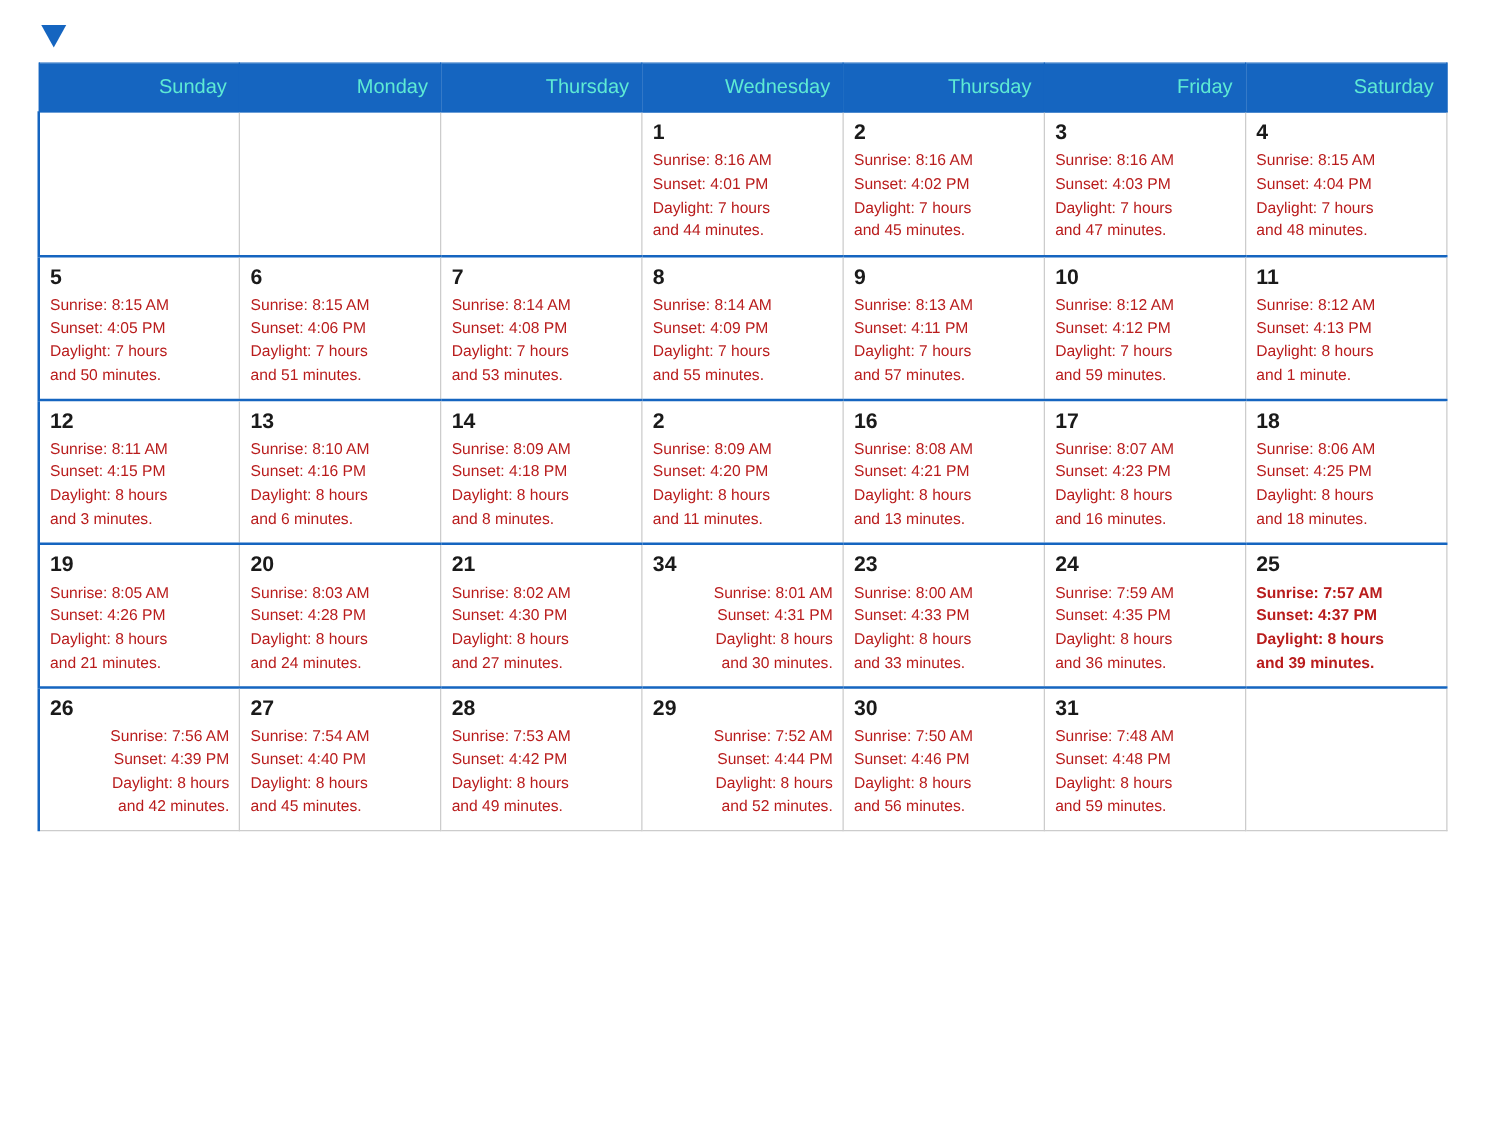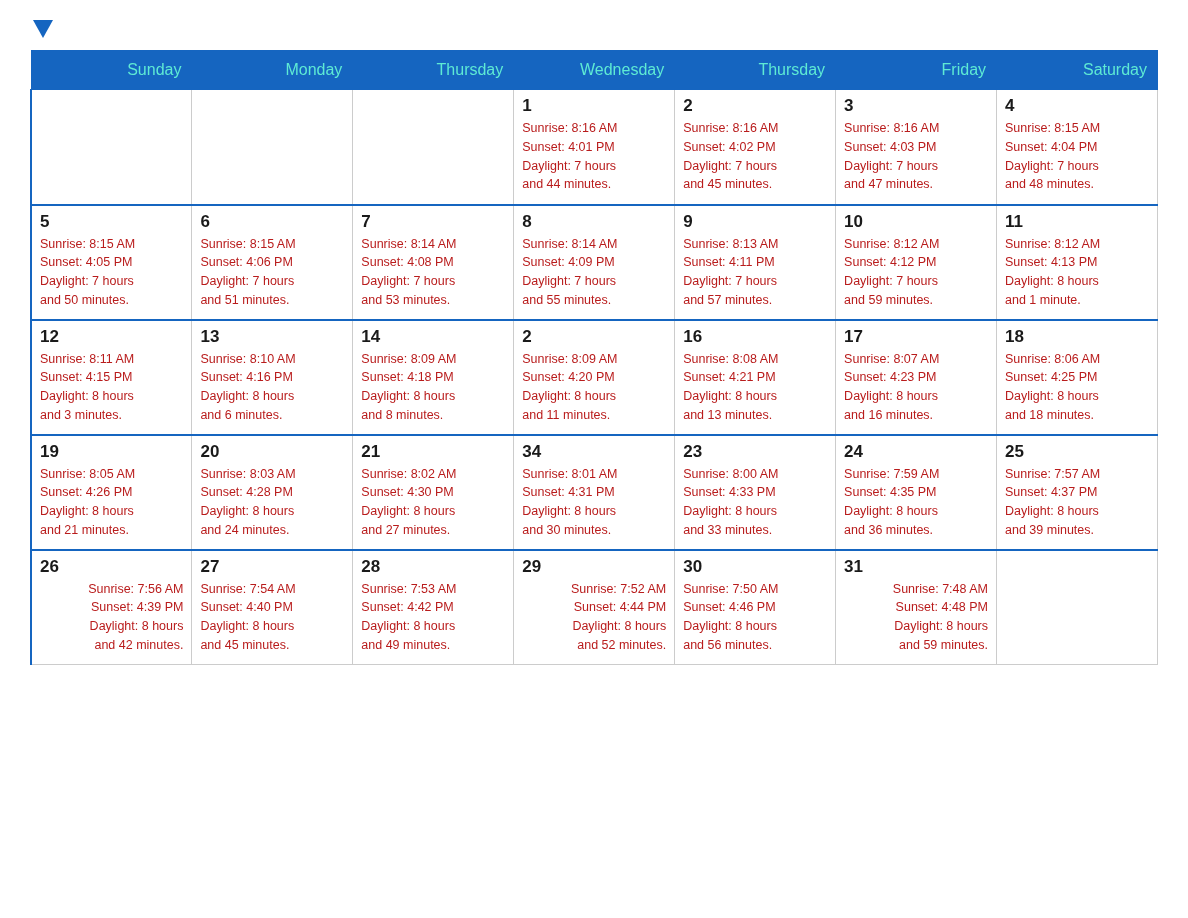--- a/index.html
+++ b/index.html
@@ -282,42 +282,42 @@
         </td>
         <td>
           <div class="day-number">21</div>
           <div class="day-info" style="white-space: pre-line;">Sunrise: 8:02 AM
 Sunset: 4:30 PM
 Daylight: 8 hours
 and 27 minutes.</div>
         </td>
         <td>
           <div class="day-number">34</div>
-          <div class="day-info" style="white-space: pre-line;">Sunrise: 8:01 AM
+          <div class="day-info" style="white-space: pre-line; text-align: right;">Sunrise: 8:01 AM
 Sunset: 4:31 PM
 Daylight: 8 hours
 and 30 minutes.</div>
         </td>
         <td>
           <div class="day-number">23</div>
           <div class="day-info" style="white-space: pre-line;">Sunrise: 8:00 AM
 Sunset: 4:33 PM
 Daylight: 8 hours
 and 33 minutes.</div>
         </td>
         <td>
           <div class="day-number">24</div>
           <div class="day-info" style="white-space: pre-line;">Sunrise: 7:59 AM
 Sunset: 4:35 PM
 Daylight: 8 hours
 and 36 minutes.</div>
         </td>
         <td>
           <div class="day-number">25</div>
-          <div class="day-info" style="white-space: pre-line;">Sunrise: 7:57 AM
+          <div class="day-info" style="white-space: pre-line; font-weight: bold;">Sunrise: 7:57 AM
 Sunset: 4:37 PM
 Daylight: 8 hours
 and 39 minutes.</div>
         </td>
       </tr>
       <tr>
         <td>
           <div class="day-number">26</div>
           <div class="day-info" style="white-space: pre-line; text-align: right;">Sunrise: 7:56 AM
 Sunset: 4:39 PM
@@ -347,21 +347,21 @@
         </td>
         <td>
           <div class="day-number">30</div>
           <div class="day-info" style="white-space: pre-line;">Sunrise: 7:50 AM
 Sunset: 4:46 PM
 Daylight: 8 hours
 and 56 minutes.</div>
         </td>
         <td>
           <div class="day-number">31</div>
-          <div class="day-info" style="white-space: pre-line; text-align: right;">Sunrise: 7:48 AM
+          <div class="day-info" style="white-space: pre-line;">Sunrise: 7:48 AM
 Sunset: 4:48 PM
 Daylight: 8 hours
 and 59 minutes.</div>
         </td>
         <td class="empty-cell"></td>
       </tr>
     </tbody>
 </table>
 
 </body></html>

